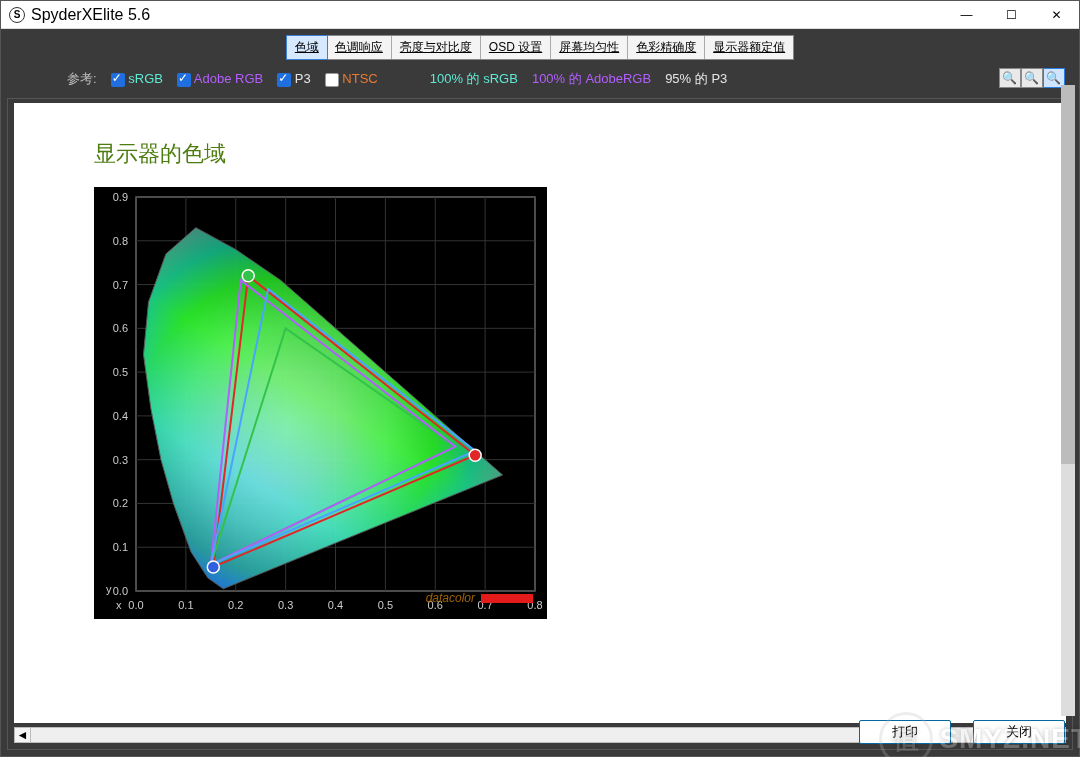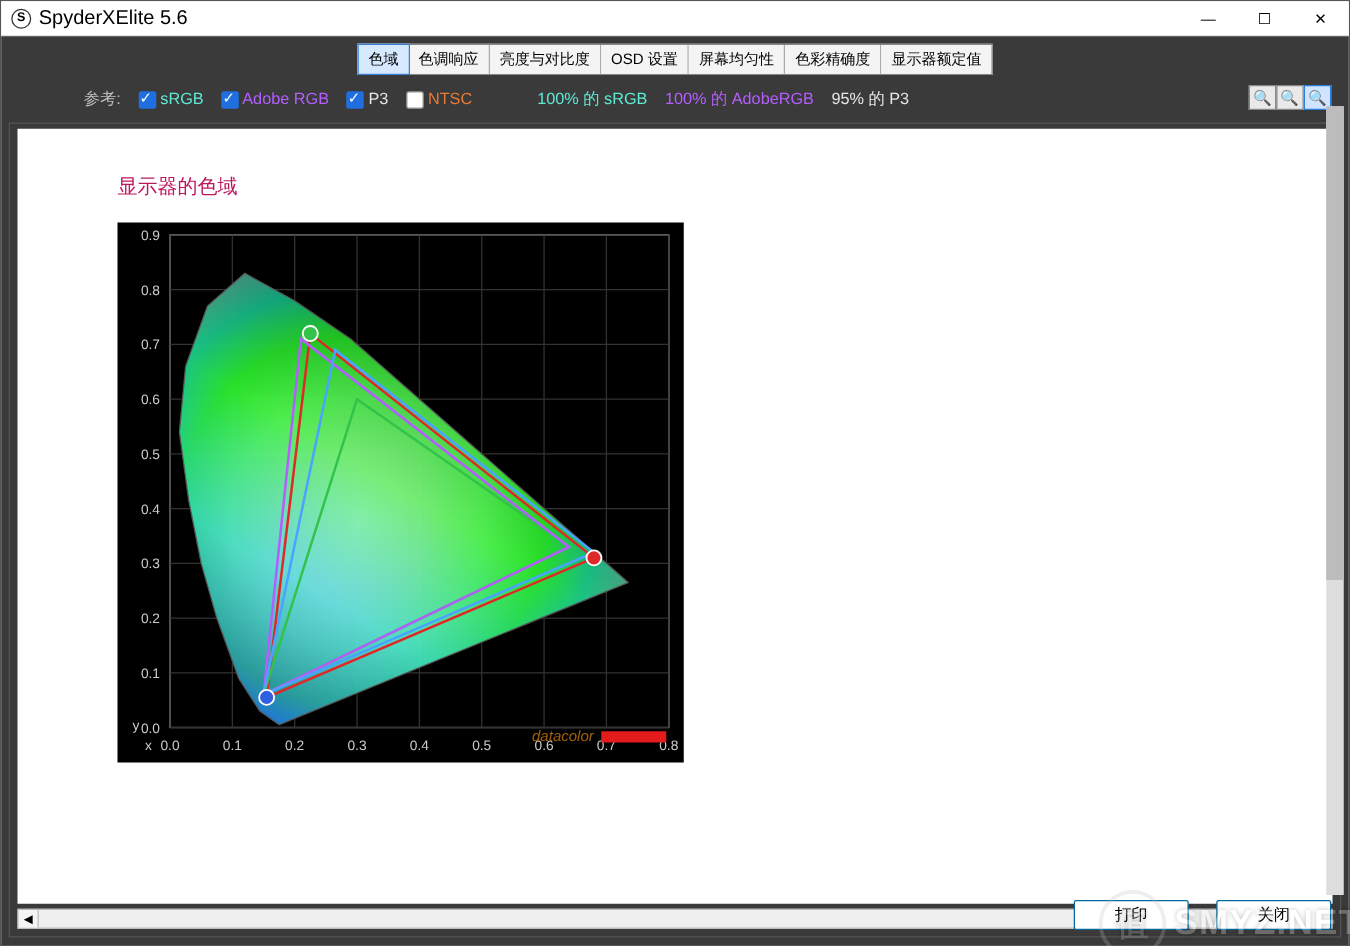--- a/index.html
+++ b/index.html
@@ -11,21 +11,21 @@
   .titlebar-left { display:flex; align-items:center; gap:6px; padding-left:8px;}
   .app-icon { width:16px; height:16px; border:1px solid #333; border-radius:50%; display:flex;align-items:center;justify-content:center;font-size:10px;font-weight:bold;}
   .titlebar-title { font-size:16px; }
   .win-controls { display:flex; }
   .win-btn { width:45px; height:28px; display:flex; align-items:center; justify-content:center; font-family: "Segoe UI Symbol", sans-serif;}
 
   
   .app-body { flex:1; background:#3a3a3a; display:flex; flex-direction:column; padding:6px; gap:6px; position:relative;}
 
   
-  .tabs-wrap { display:flex; justify-content:center; }
+  .tabs-wrap { display:flex; justify-content:center;text-decoration:underline; }
   .tabs { display:flex; background:#fff; border:1px solid #888;}
   .tab { padding:3px 8px; font-size:12px; border-right:1px solid #aaa; background:#f4f4f4; cursor:default;}
   .tab:last-child{border-right:none;}
   .tab.active { background:#d6e9ff; border:1px solid #3980d4; margin:-1px; z-index:2;}
 
   
   .legend-row { display:flex; align-items:center; gap:14px; padding:4px 8px 4px 60px; color:#ccc; font-size:13px; position:relative;}
   .legend-label { color:#bdbdbd;text-align:center; }
   .chk { appearance:none; width:14px; height:14px; background:#1f6fe0; border-radius:2px; position:relative; display:inline-block; vertical-align:middle;}
   .chk:checked::after{content:"✓"; color:#fff; position:absolute; left:1px; top:-2px; font-size:12px;}
@@ -35,21 +35,21 @@
   .lg-argb { color:#b45eff; }
   .lg-p3   { color:#e5e5e5; }
   .lg-ntsc { color:#e87a34; }
   .zoom-group { position:absolute; right:8px; top:2px; display:flex; gap:0;}
   .zoom-btn { width:22px; height:20px; background:#e9e9e9; border:1px solid #888; display:flex; align-items:center; justify-content:center; font-size:12px;}
   .zoom-btn.active { background:#cfe4ff; border-color:#2b7de0;}
 
   
   .pane-wrap { flex:1; background:#3a3a3a; position:relative; border:1px solid #555;}
   .pane { position:absolute; inset:4px 6px 26px 6px; background:#fff; overflow:auto;}
-  .pane-title { font-size:16px; color:#be185d; padding:36px 0 18px 80px;}
+  .pane-title { font-size:22px; color:#4d7c0f; padding:36px 0 18px 80px;}
   .chart-box { margin-left:80px; width:453px; height:432px; background:#000; position:relative;}
   .hscroll { position:absolute; left:6px; right:6px; bottom:6px; height:16px; background:#efefef; border:1px solid #bbb; display:flex; align-items:center;}
   .hscroll .arrow{ width:16px; height:100%; display:flex;align-items:center;justify-content:center;background:#f4f4f4; border-right:1px solid #bbb;}
   .hscroll .arrow.right{border-right:none;border-left:1px solid #bbb;}
   .hscroll .track{flex:1; position:relative;}
   .hscroll .thumb{position:absolute; left:0; top:0; height:100%; width:100%; background:#cfcfcf;}
 
   .vscroll-outer { position:absolute; right:4px; top:56px; bottom:40px; width:14px; background:#ddd;}
   .vthumb { position:absolute; left:0; top:0; width:100%; height:60%; background:#bcbcbc;}
 

